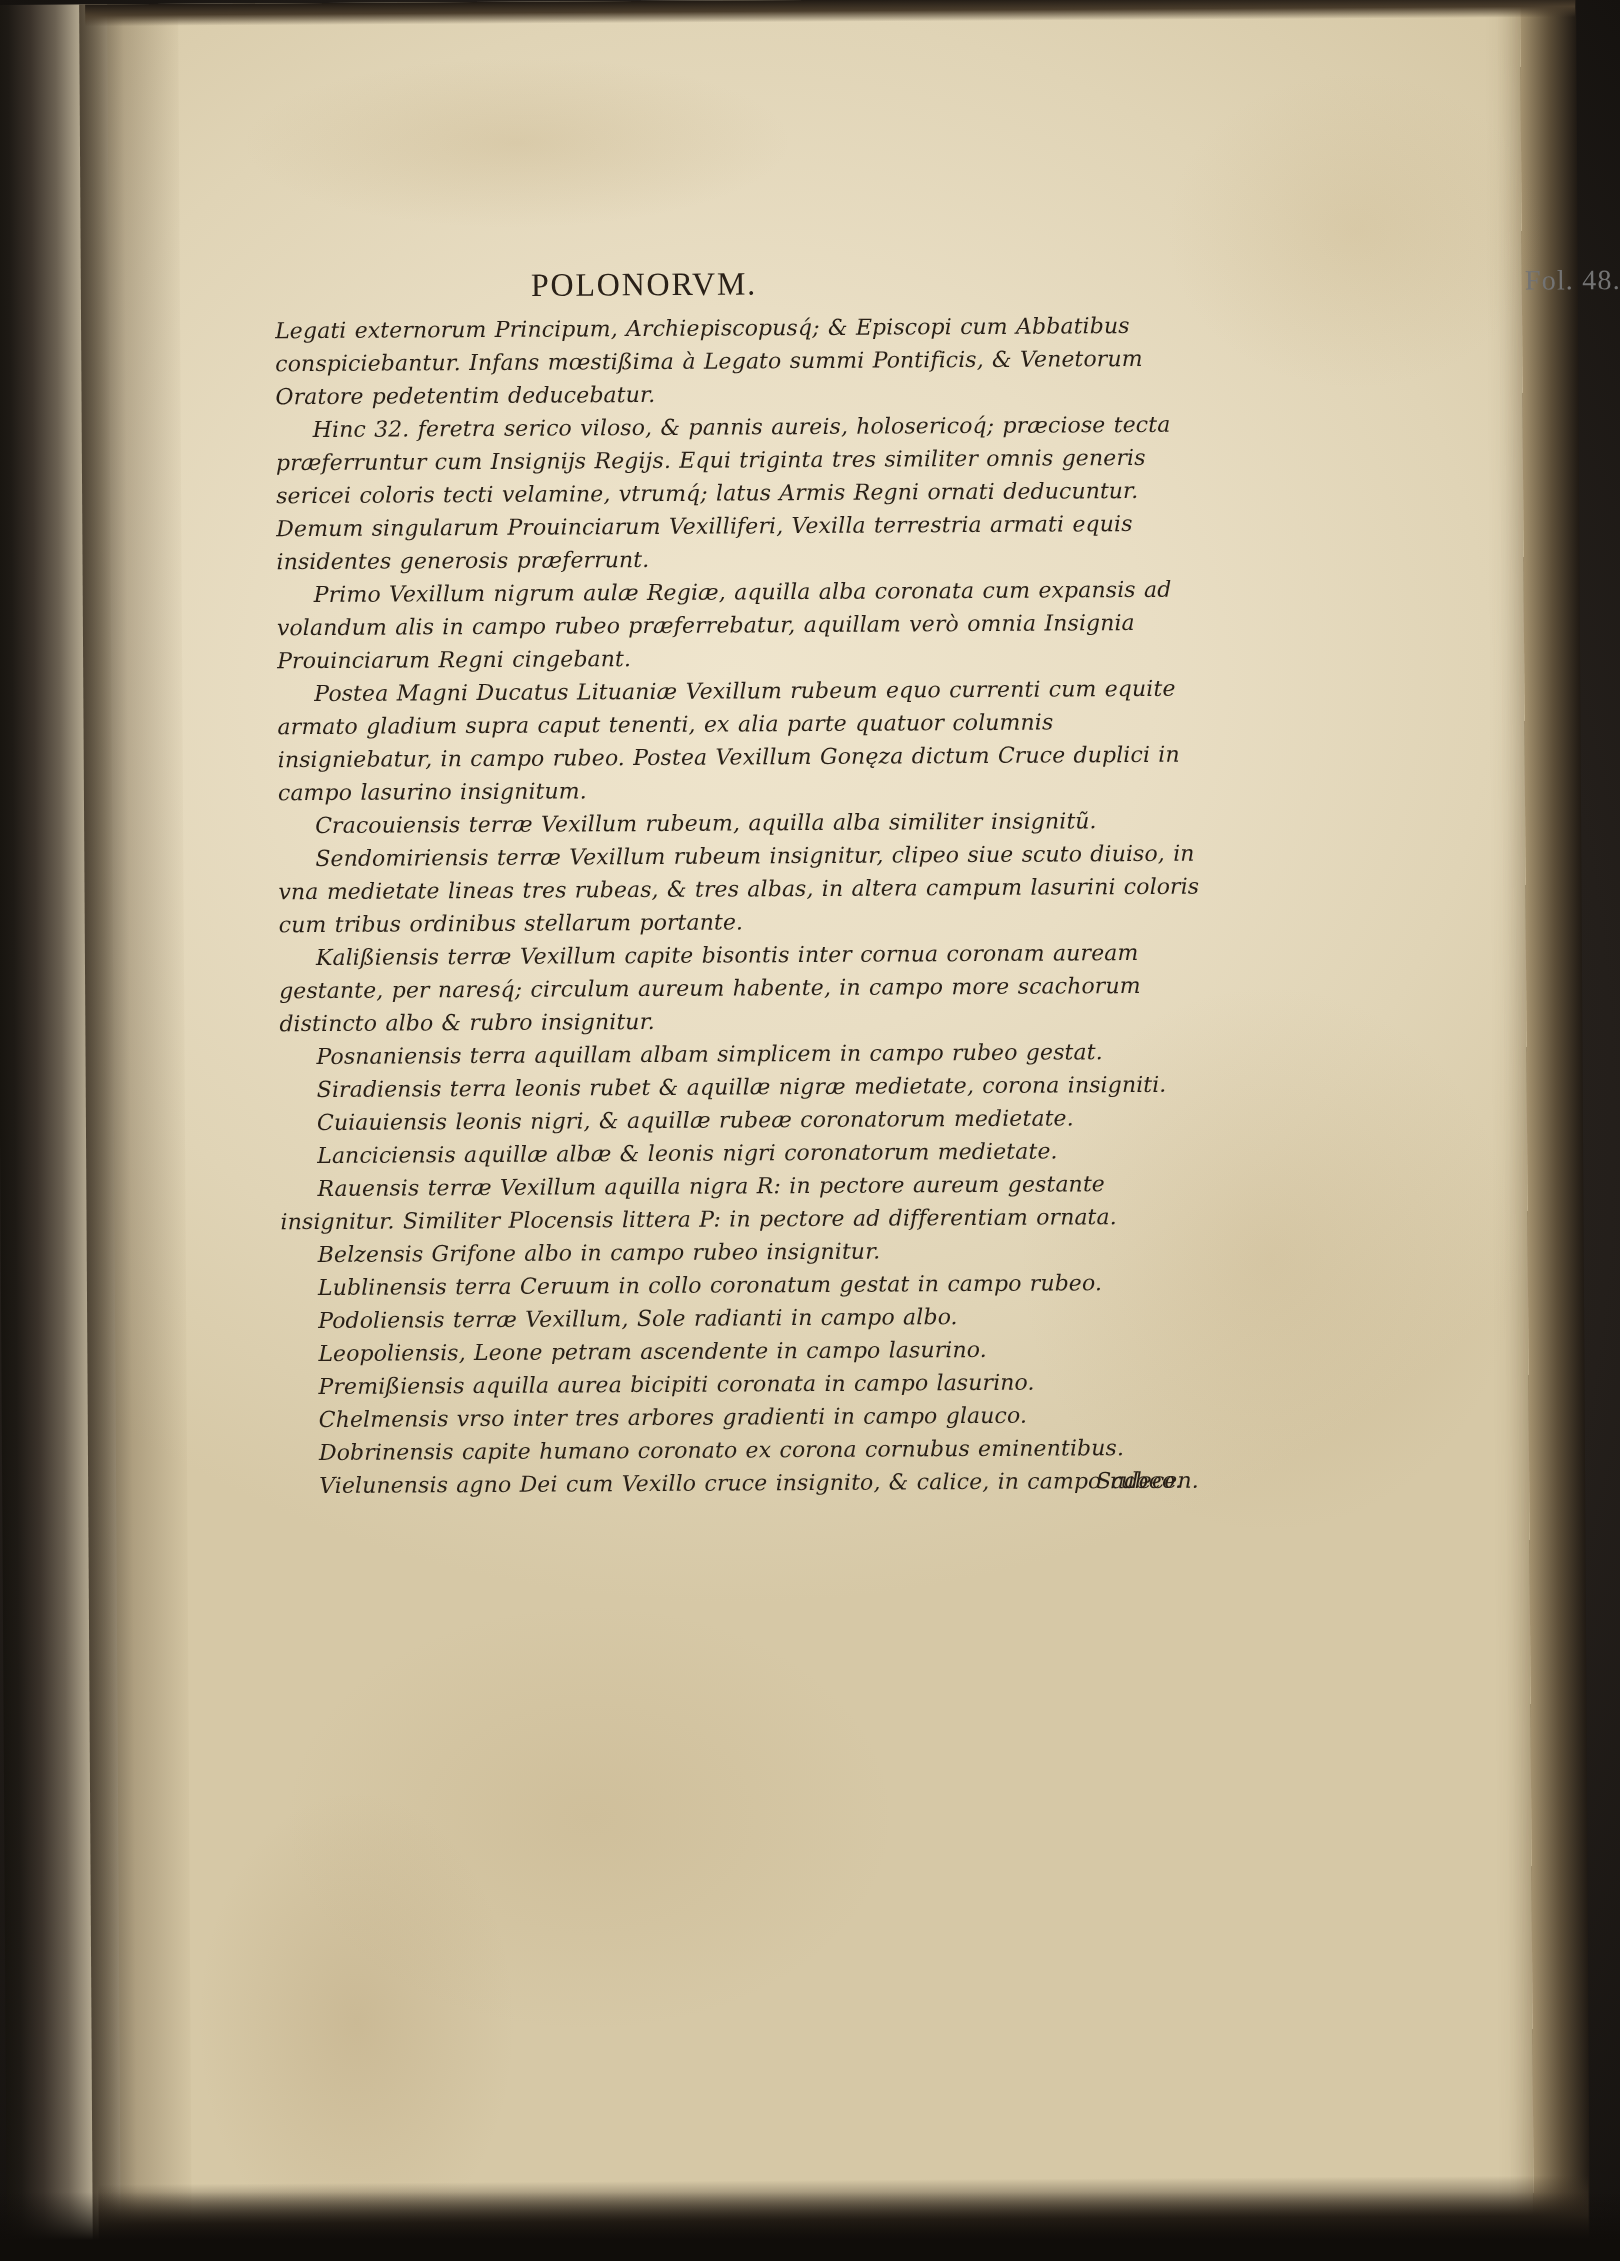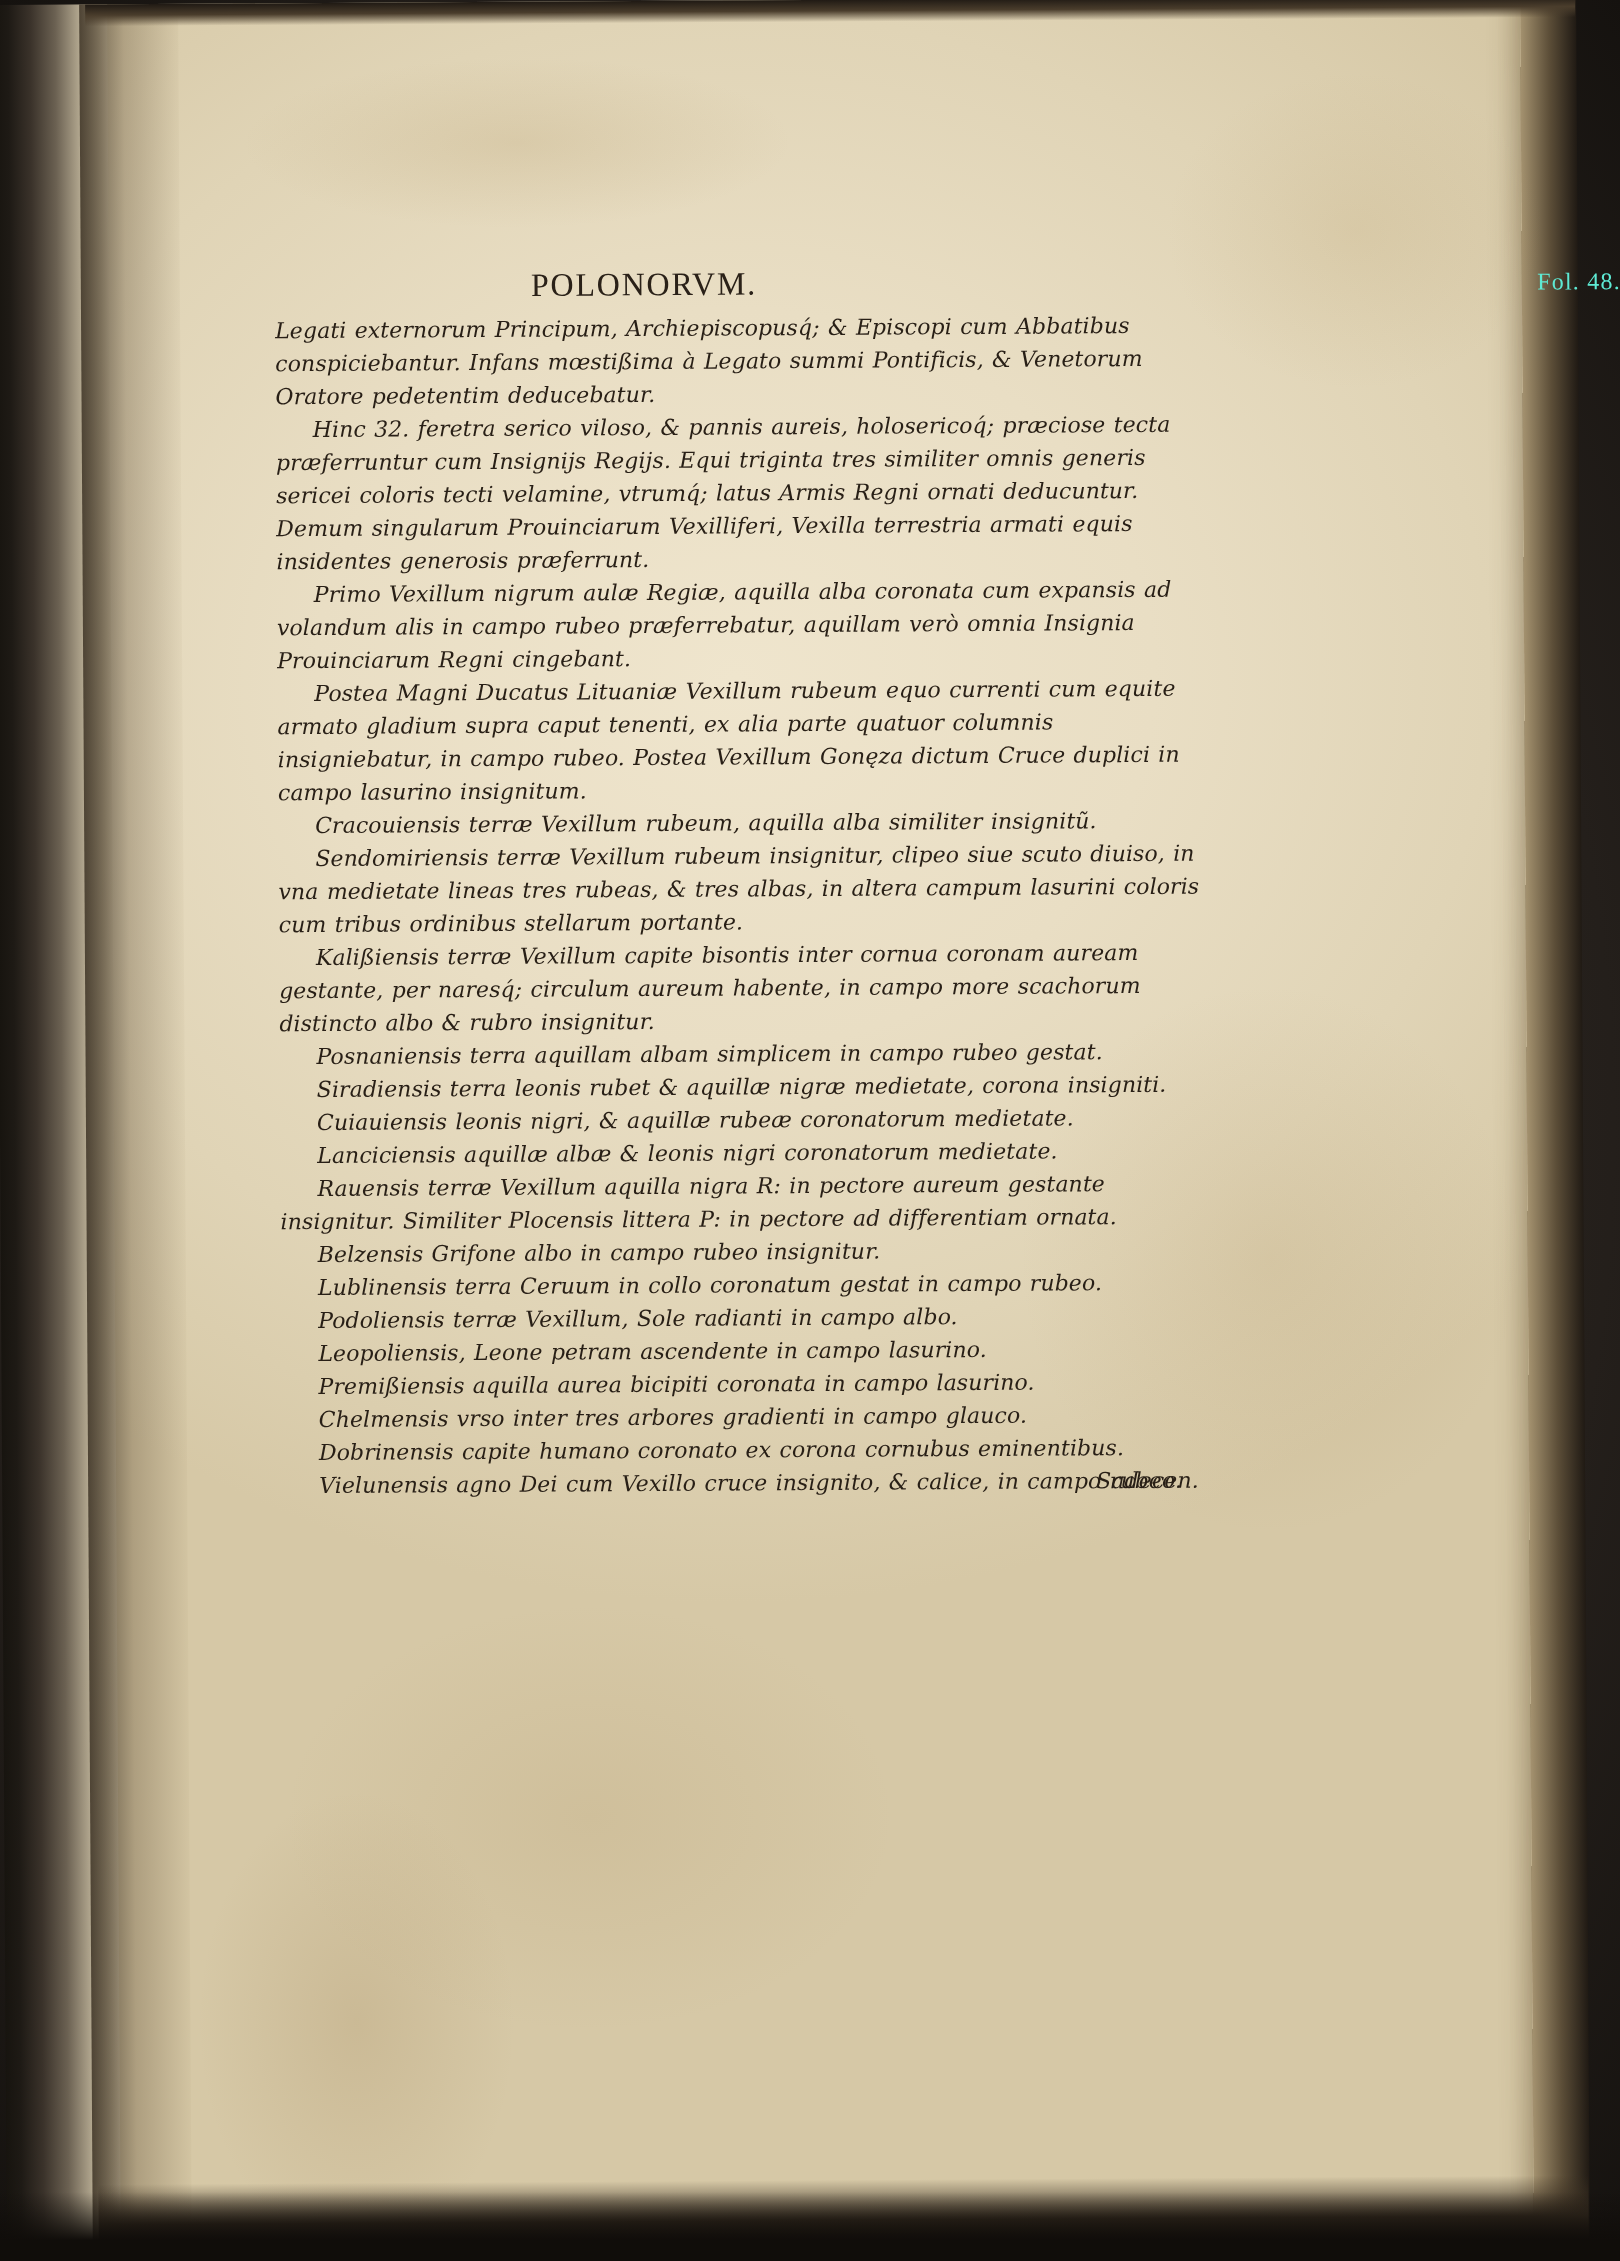--- a/index.html
+++ b/index.html
@@ -118,23 +118,23 @@
   }
   .running-title {
     font-family: "Liberation Serif", serif;
     font-size: 32px;
     letter-spacing: 1.8px;
     color: #2a2118;
     transform: scaleY(1.02);
   }
   .folio {
     font-family: "Liberation Serif", serif;
-    font-size: 24px;
+    font-size: 28px;
     letter-spacing: 1.2px;
-    color: #5eead4;
+    color: #737373;
     margin-right: -209px;
   }
 
   .body {
     font-family: "DejaVu Serif", serif;
     font-style: italic;
     font-size: 22px;
     line-height: 33px;
     color: #281f16;
     width: 924px;

